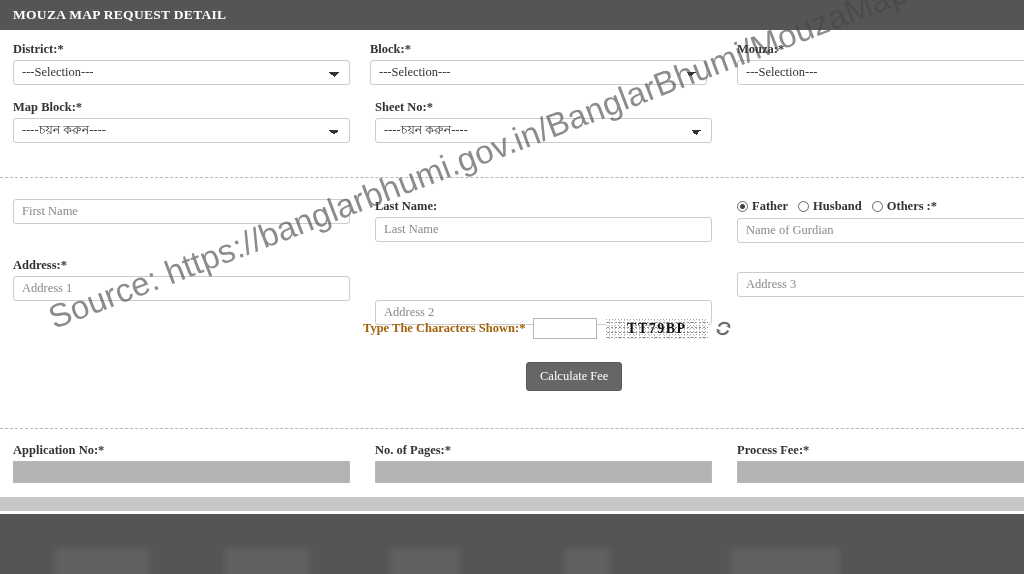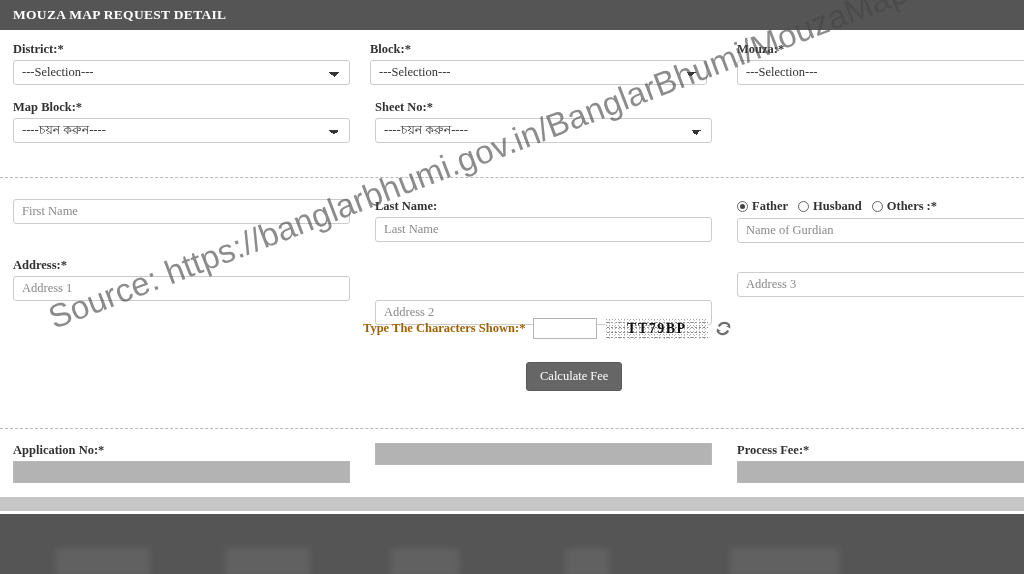--- a/index.html
+++ b/index.html
@@ -355,20 +355,21 @@
     </div>
 
     <div class="divider" style="top:398px;"></div>
 
     <div class="field" style="left:13px; top:413px;">
       <span class="lbl">Application No:*</span>
       <span class="disabled-box"></span>
     </div>
 
     <div class="field" style="left:375px; top:413px;">
+      <span class="lbl">No. of Pages:*</span>
       <span class="disabled-box"></span>
     </div>
 
     <div class="field col3" style="left:737px; top:413px;">
       <span class="lbl">Process Fee:*</span>
       <span class="disabled-box"></span>
     </div>
 
   </div>
 

